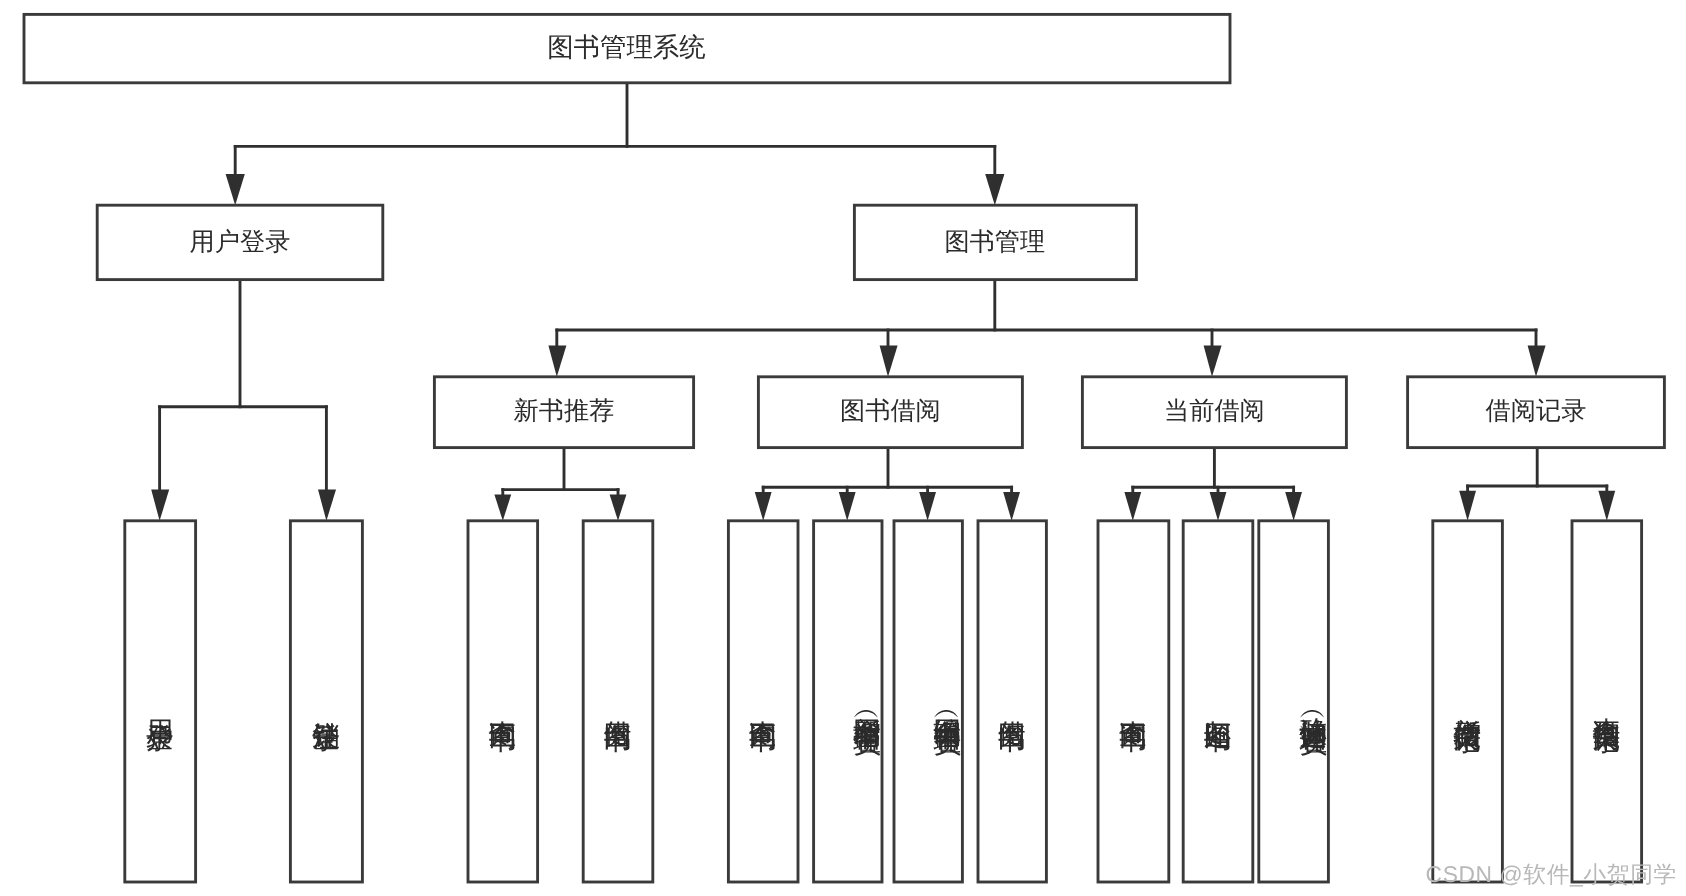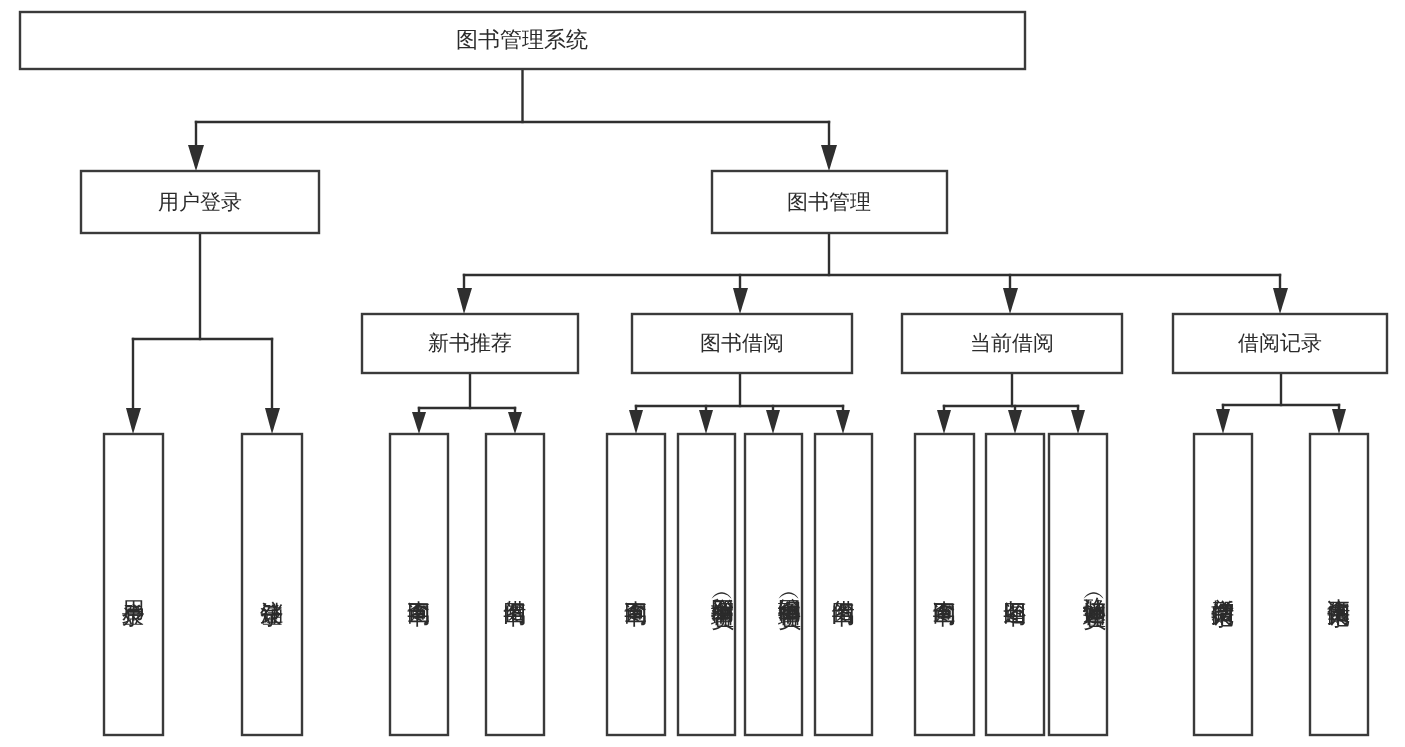--- a/index.html
+++ b/index.html
@@ -218,14 +218,15 @@
   <div class="vlabel" style="left:607px; top:434px; width:58px; height:301px;">查询图书</div>
   <div class="vlabel" style="left:678px; top:441px; width:57px; height:290px; align-items:flex-start;">新增图书（管理员）</div>
   <div class="vlabel" style="left:745px; top:441px; width:57px; height:290px; align-items:flex-start;">编辑图书（管理员）</div>
   <div class="vlabel" style="left:815px; top:434px; width:57px; height:301px;">借阅图书</div>
   <div class="vlabel" style="left:915px; top:434px; width:59px; height:301px;">查询图书</div>
   <div class="vlabel" style="left:986px; top:434px; width:58px; height:301px;">归还图书</div>
   <div class="vlabel" style="left:1049px; top:441px; width:58px; height:290px; align-items:flex-start;">确认归还（管理员）</div>
   <div class="vlabel" style="left:1194px; top:434px; width:58px; height:301px;">新增借阅记录</div>
   <div class="vlabel" style="left:1310px; top:434px; width:58px; height:301px;">查询借阅记录</div>
 
+  <div class="watermark">CSDN @软件_小贺同学</div>
 
 </div>
 
 </body></html>

